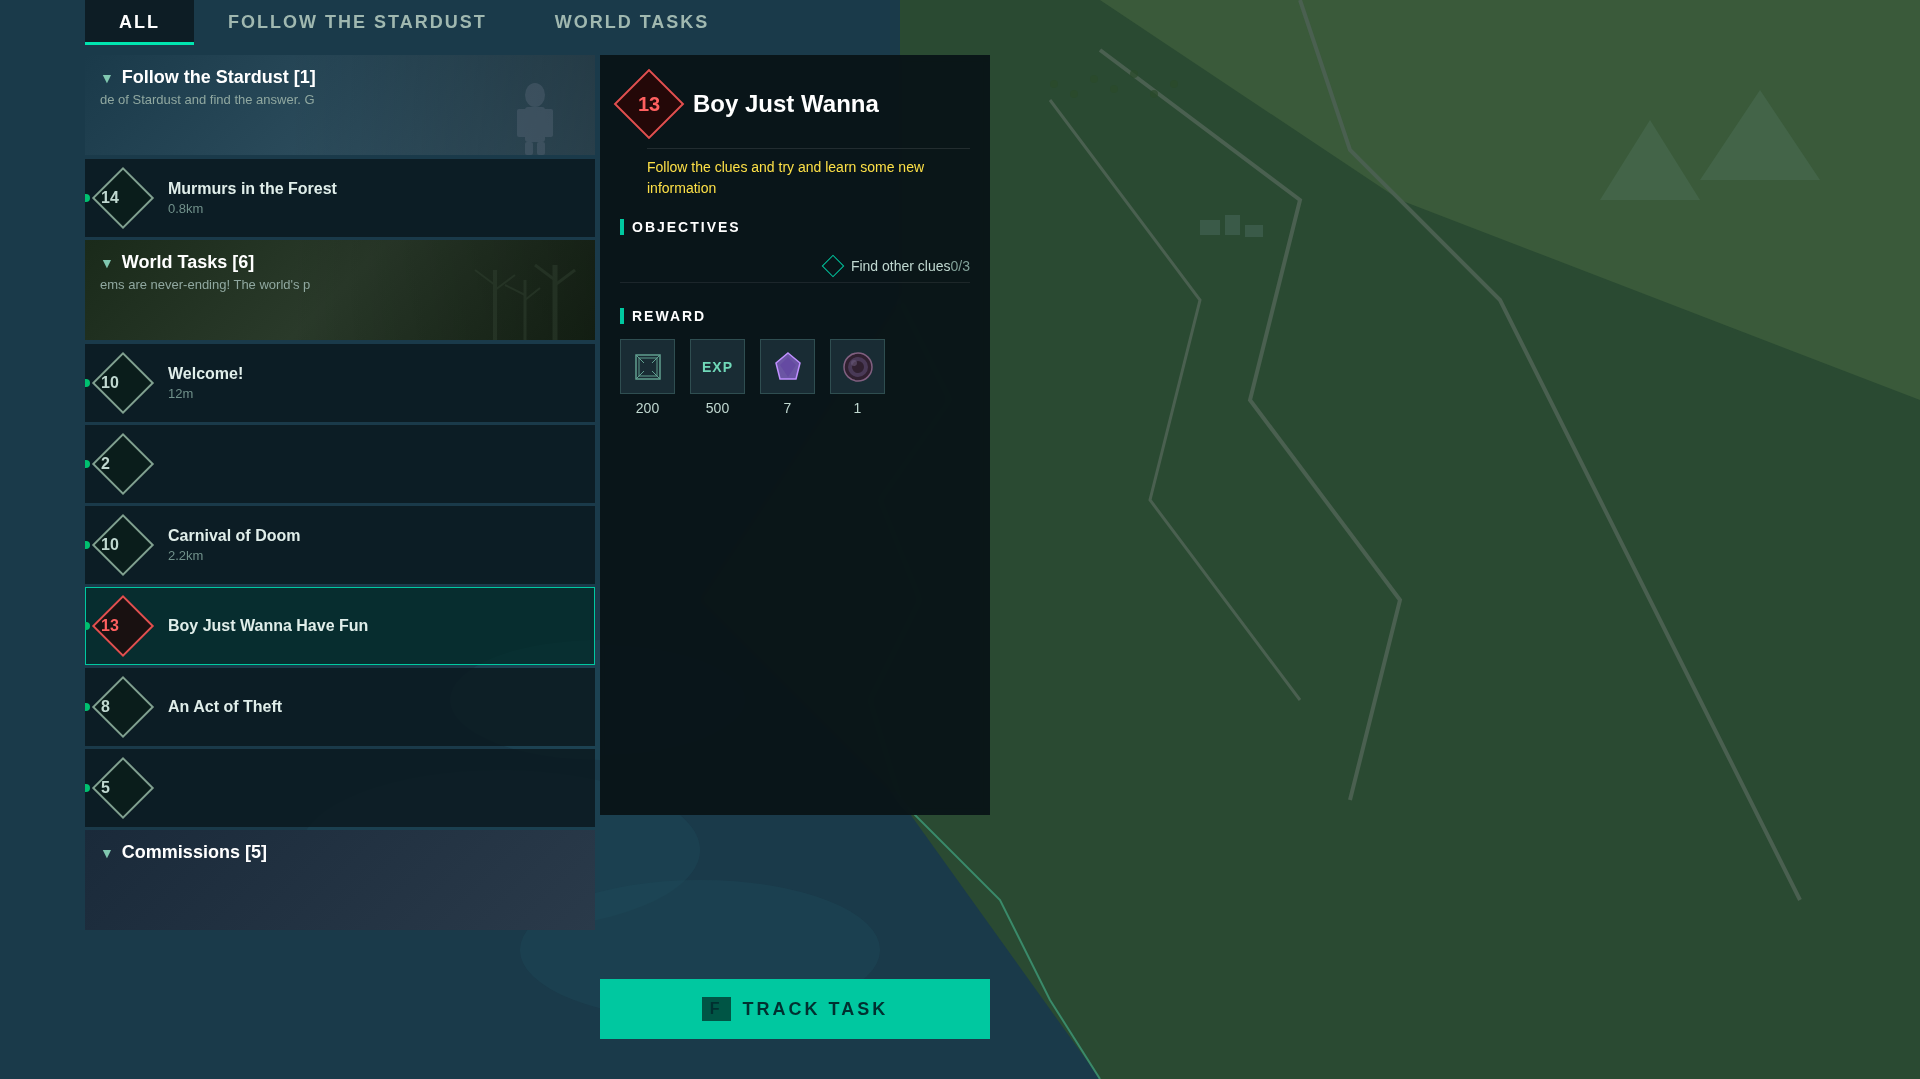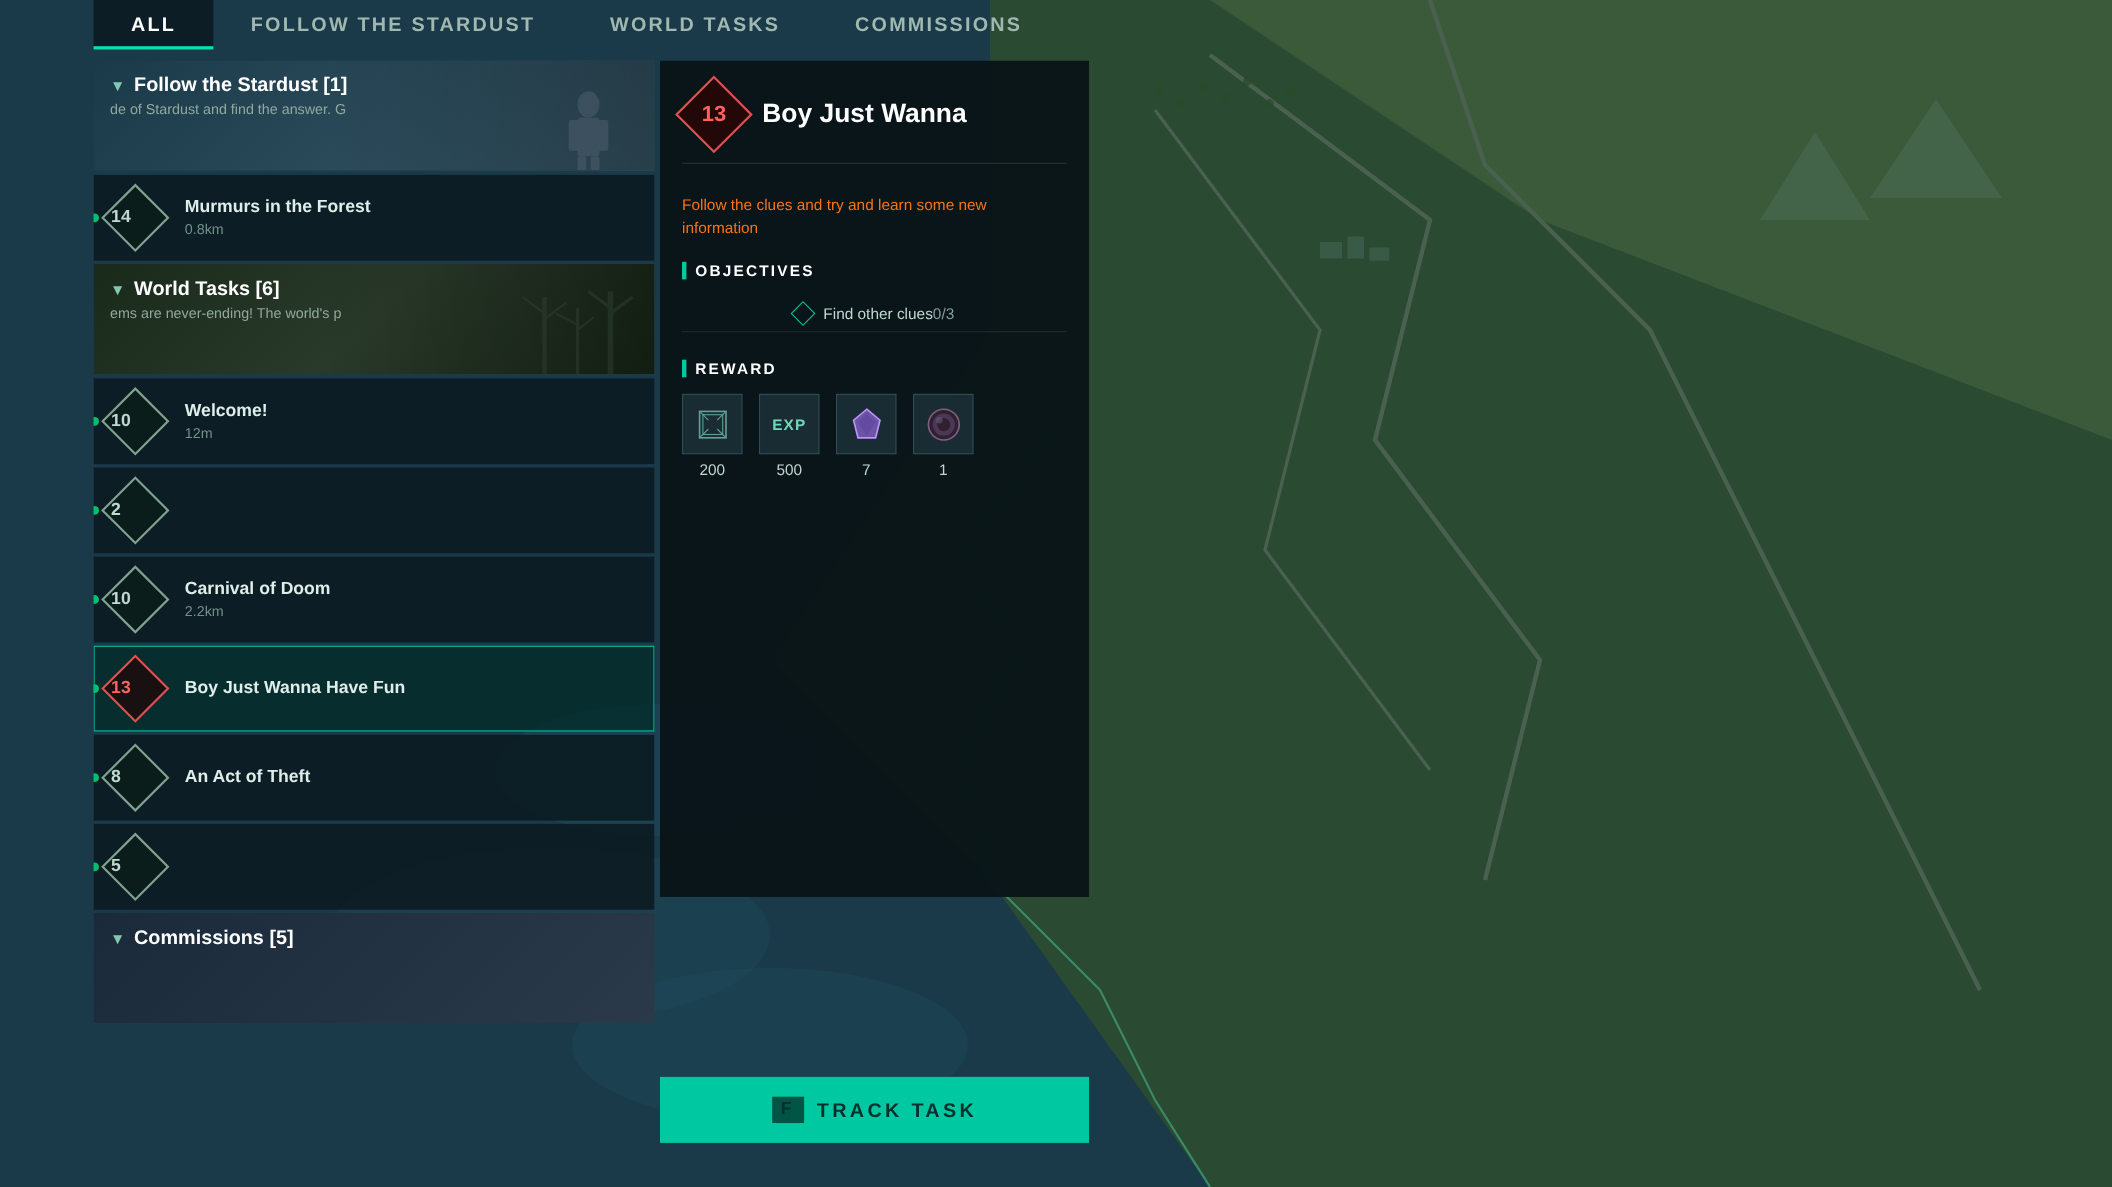--- a/index.html
+++ b/index.html
@@ -259,25 +259,26 @@
     }
 
     .task-detail-title {
       font-size: 24px;
       font-weight: bold;
       color: #ffffff;
     }
 
     .task-detail-desc {
       font-size: 14px;
-      color: #f97316;
+      color: #fde047;
       line-height: 1.5;
       margin-bottom: 20px;
       border-top: 1px solid rgba(255,255,255,0.1);
-      padding-top: 27px;
+      padding-top: 8px;
+      margin-left: 27px;
     }
 
     .section-label {
       font-size: 14px;
       font-weight: bold;
       color: #ffffff;
       letter-spacing: 2px;
       margin-bottom: 15px;
       display: flex;
       align-items: center;
@@ -292,21 +293,21 @@
       background: #00c8a0;
     }
 
     .objectives-list {
       margin-bottom: 25px;
     }
 
     .objective-item {
       display: flex;
       align-items: center;
-      justify-content: center;
+      justify-content: flex-end;
       padding: 8px 0;
       border-bottom: 1px solid rgba(255,255,255,0.08);
     }
 
     .objective-left {
       display: flex;
       align-items: center;
       gap: 10px;
       color: #c0d8d0;
       font-size: 14px;
@@ -442,21 +443,20 @@
 
     <polygon points="1600,200 1650,120 1700,200" fill="#4a6a52" opacity="0.6"></polygon>
     <polygon points="1700,180 1760,90 1820,180" fill="#4a6a52" opacity="0.6"></polygon>
   </svg>
 </div>
 
 <div class="nav-tabs">
   <button class="nav-tab active">ALL</button>
   <button class="nav-tab">FOLLOW THE STARDUST</button>
   <button class="nav-tab">WORLD TASKS</button>
-  <button class="nav-tab">COMMISSIONS</button>
 </div>
 
 <div class="task-list-panel">
 
   <div class="section-header follow-bg">
     <div class="section-header-overlay"></div>
 
     <svg style="position:absolute;right:20px;bottom:0;opacity:0.5;z-index:1" width="80" height="80" viewBox="0 0 80 80">
       <ellipse cx="40" cy="20" rx="10" ry="12" fill="#506070"></ellipse>
       <rect x="30" y="32" width="20" height="35" rx="3" fill="#506070"></rect>

